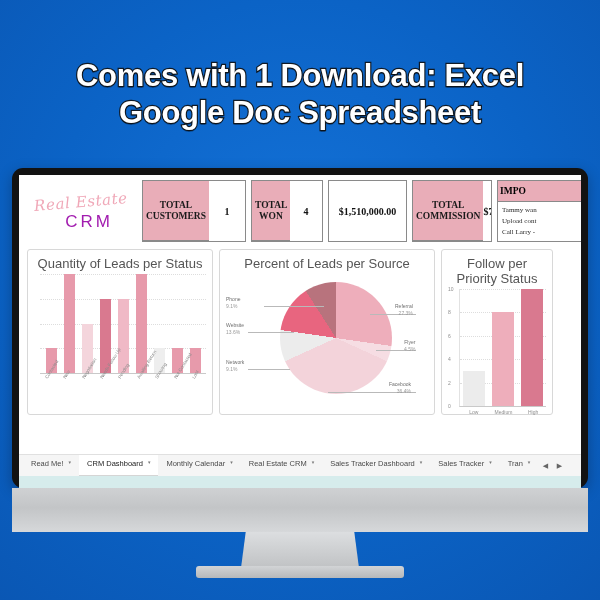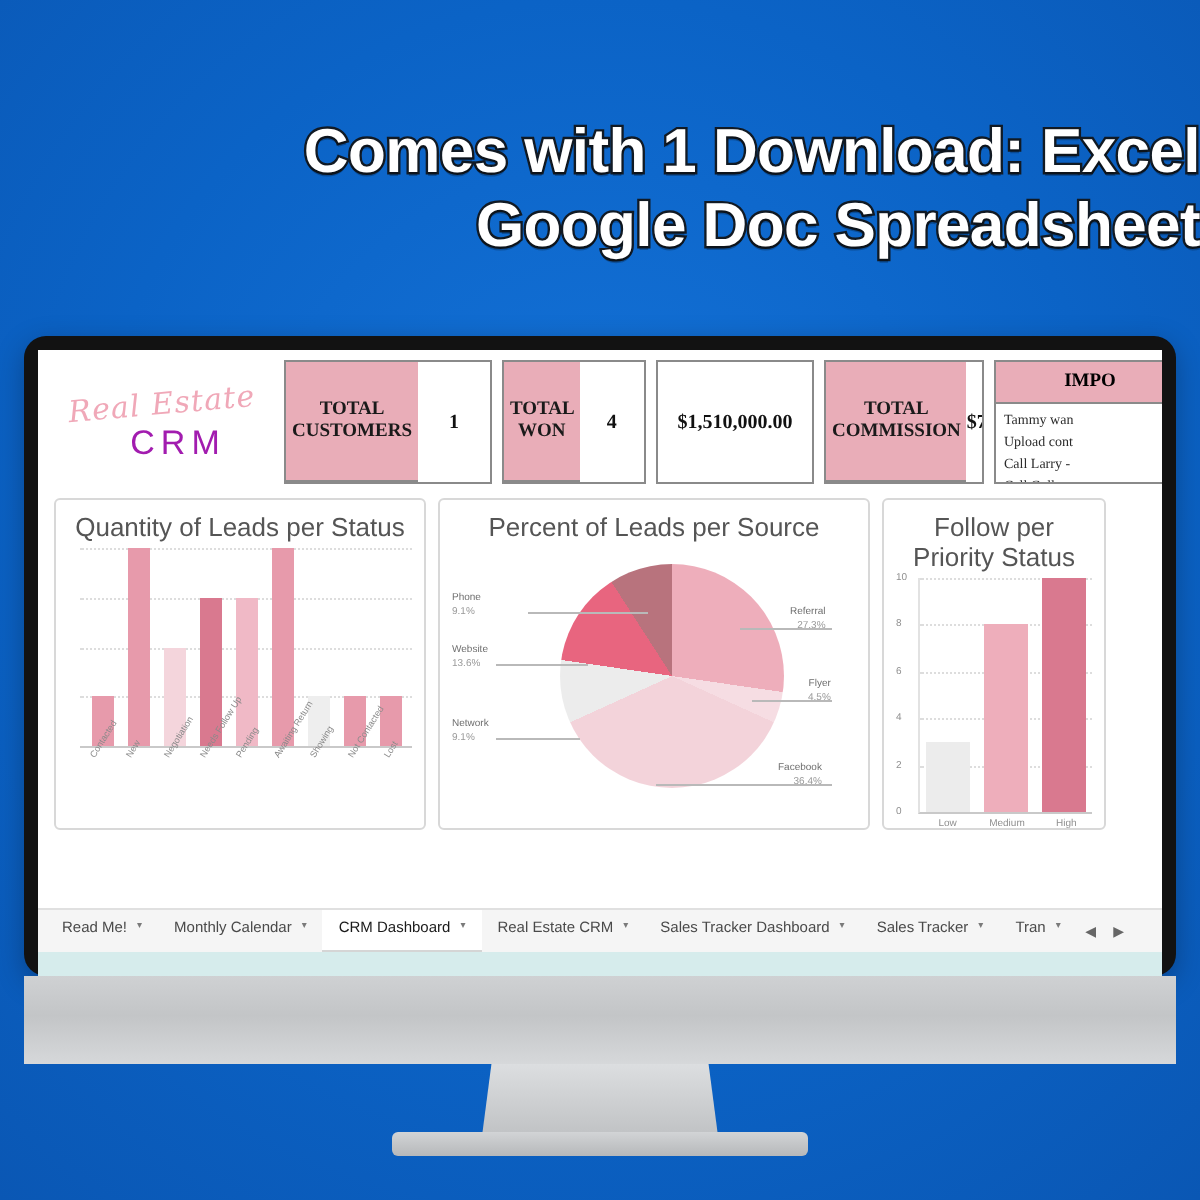--- a/index.html
+++ b/index.html
@@ -7,21 +7,21 @@
   body {
     font-family: "Liberation Sans", sans-serif;
     background: radial-gradient(circle at 50% 42%, #1472d8 0%, #0b63c6 55%, #0a57b4 100%);
     position: relative;
   }
 
   
   .headline {
     position: absolute;
     top: 58px; left: 0; width: 600px;
-    text-align: right;
+    text-align: center;
     line-height: 1.18;
     z-index: 5;
   }
   .headline-line {
     display: block;
     font-size: 31px;
     font-weight: bold;
     color: #ffffff;
     letter-spacing: -0.3px;
     -webkit-text-stroke: 2.4px #111a24;
@@ -157,21 +157,21 @@
     background: #fff;
     overflow: hidden;
     display: flex;
     flex-direction: column;
   }
   .notes-head {
     background: #e9adb8;
     font-family: "Liberation Serif", serif;
     font-weight: bold;
     font-size: 9.5px;
-    text-align: center;
+    text-align: left;
     padding: 5px 2px;
     border-bottom: 1px solid #8a8a8a;
     white-space: nowrap;
   }
   .notes-body { padding: 3px 4px; }
   .notes-item {
     font-family: "Liberation Serif", serif;
     font-size: 7px;
     color: #2b2b2b;
     line-height: 1.55;
@@ -486,26 +486,26 @@
               <div class="prio-label">High</div>
             </div>
         </div>
       </div>
 
       <div class="tabbar" id="tabbar">
           <div class="tab">
             <span>Read Me!</span>
             <span class="caret">▾</span>
           </div>
+          <div class="tab active">
+            <span>CRM Dashboard</span>
+            <span class="caret">▾</span>
+          </div>
           <div class="tab">
             <span>Monthly Calendar</span>
-            <span class="caret">▾</span>
-          </div>
-          <div class="tab active">
-            <span>CRM Dashboard</span>
             <span class="caret">▾</span>
           </div>
           <div class="tab">
             <span>Real Estate CRM</span>
             <span class="caret">▾</span>
           </div>
           <div class="tab">
             <span>Sales Tracker Dashboard</span>
             <span class="caret">▾</span>
           </div>

